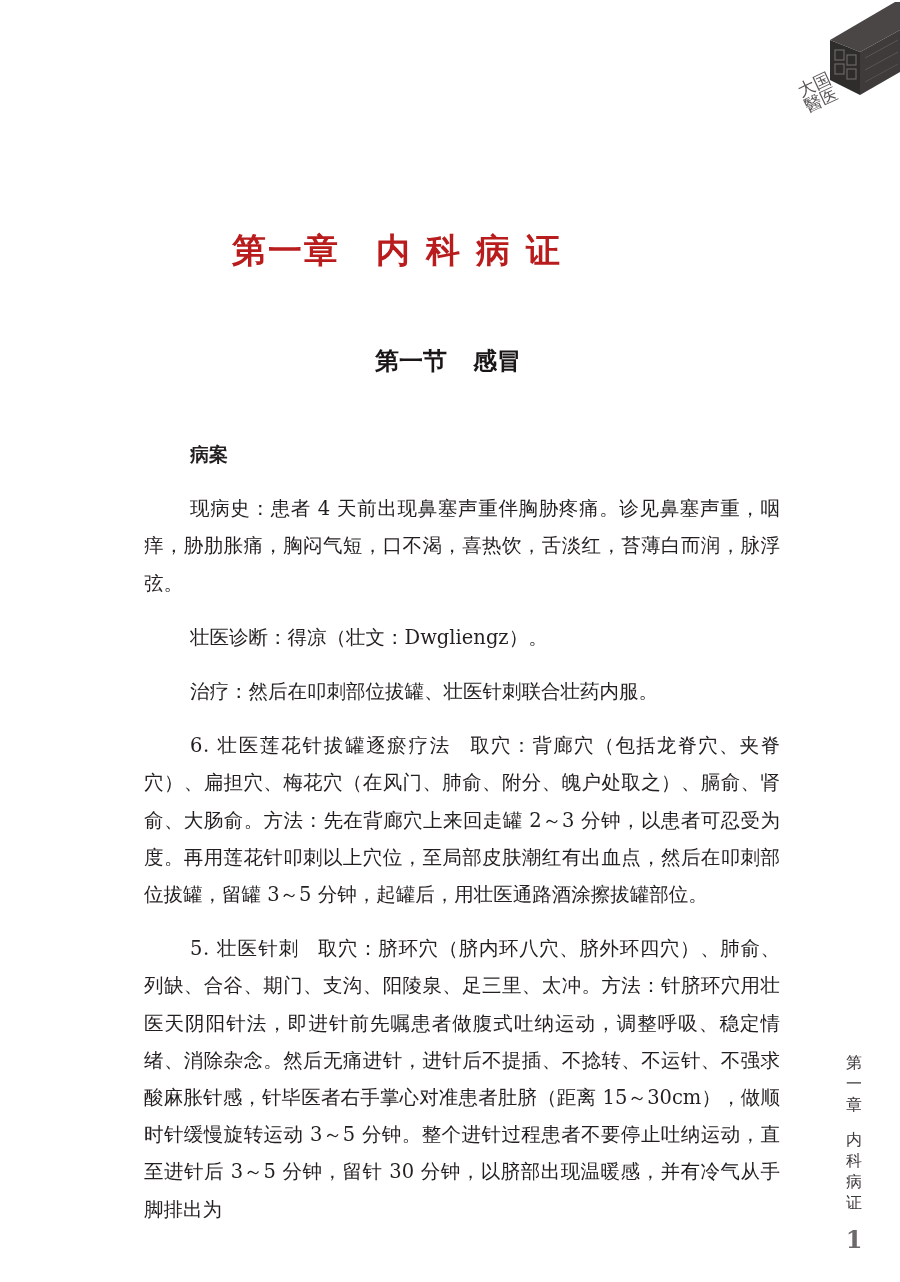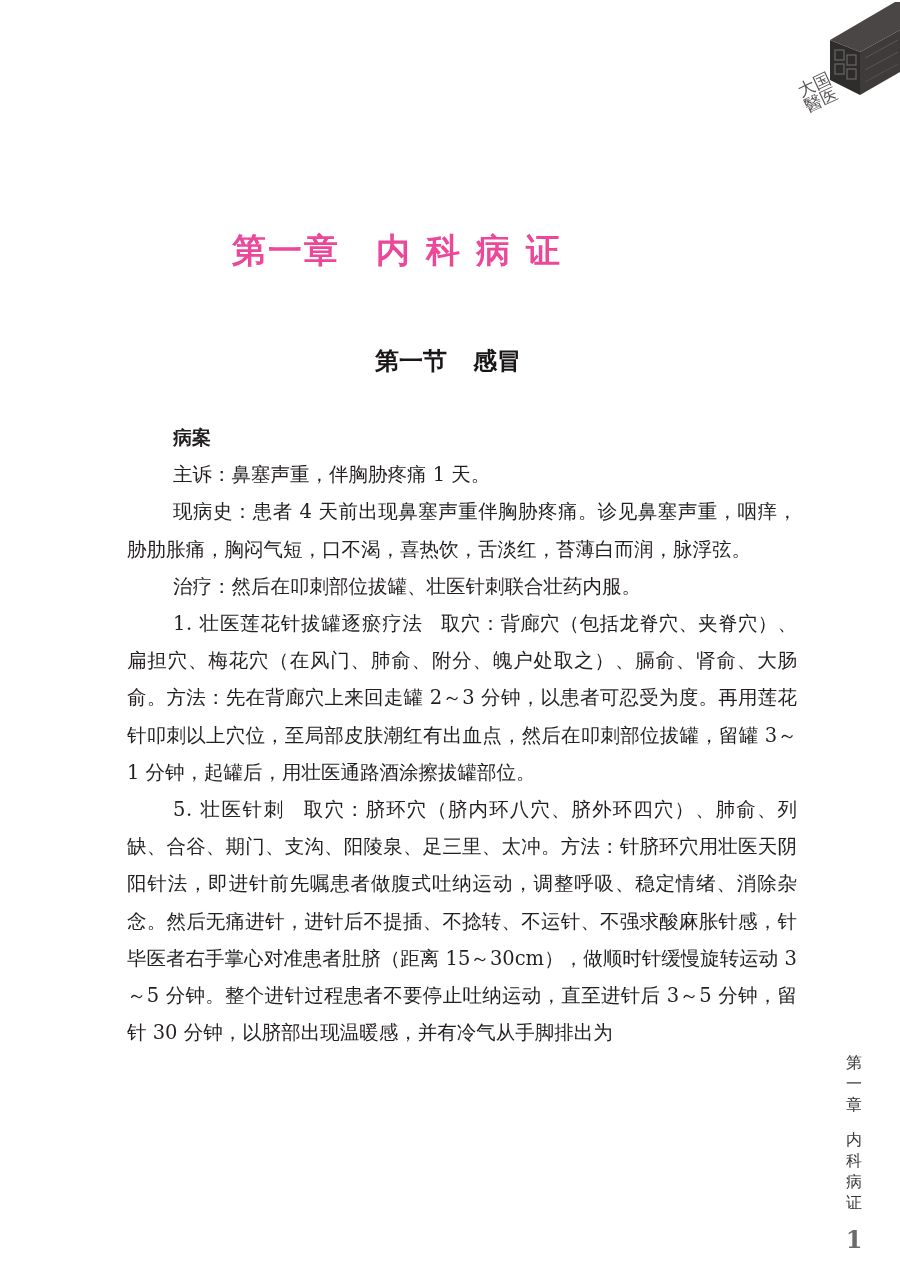--- a/index.html
+++ b/index.html
@@ -26,21 +26,21 @@
     .chapter-title {
       position: absolute;
       top: 228px;
       left: 0;
       width: 808px;
       text-align: center;
       font-family: "DejaVu Sans", "Liberation Sans", sans-serif;
       font-weight: bold;
       font-size: 34px;
       letter-spacing: 2px;
-      color: #ec4899;
+      color: #b91c1c;
     }
     .chapter-title .gap { display: inline-block; width: 36px; }
     .chapter-title .spaced { letter-spacing: 16px; }
     .section-title {
       position: absolute;
       top: 345px;
       left: 0;
       width: 896px;
       text-align: center;
       font-family: "DejaVu Sans", "Liberation Sans", sans-serif;
@@ -53,21 +53,21 @@
       position: absolute;
       top: 419px;
       left: 127px;
       width: 670px;
       font-size: 19.5px;
       line-height: 37.2px;
       text-align: justify;
       text-justify: inter-character;
     }
     .body-text p {
-      margin: 0;
+      margin: 17px;
       text-indent: 46px;
     }
     .body-text .case-heading {
       font-family: "DejaVu Sans", "Liberation Sans", sans-serif;
       font-weight: bold;
       font-size: 19px;
       text-indent: 46px;
     }
     .body-text .num-head {
       letter-spacing: 0.5px;
@@ -126,24 +126,24 @@
 <div class="chapter-title">
   <span>第一章</span><span class="gap"></span><span class="spaced">内科病证</span>
 </div>
 
 <div class="section-title">
   <span>第一节</span><span class="gap"></span><span>感冒</span>
 </div>
 
 <div class="body-text">
   <p class="case-heading">病案</p>
-  <p>主诉：鼻塞声重，伴胸胁疼痛 1 天。</p>
   <p>现病史：患者 4 天前出现鼻塞声重伴胸胁疼痛。诊见鼻塞声重，咽痒，胁肋胀痛，胸闷气短，口不渴，喜热饮，舌淡红，苔薄白而润，脉浮弦。</p>
+  <p>壮医诊断：得凉（壮文：Dwgliengz）。</p>
   <p>治疗：然后在叩刺部位拔罐、壮医针刺联合壮药内服。</p>
-  <p><span class="num-head">1. 壮医莲花针拔罐逐瘀疗法</span><span class="sep"></span><span>取穴：背廊穴（包括龙脊穴、夹脊穴）、扁担穴、梅花穴（在风门、肺俞、附分、魄户处取之）、膈俞、肾俞、大肠俞。方法：先在背廊穴上来回走罐 2～3 分钟，以患者可忍受为度。再用莲花针叩刺以上穴位，至局部皮肤潮红有出血点，然后在叩刺部位拔罐，留罐 3～1 分钟，起罐后，用壮医通路酒涂擦拔罐部位。</span></p>
+  <p><span class="num-head">6. 壮医莲花针拔罐逐瘀疗法</span><span class="sep"></span><span>取穴：背廊穴（包括龙脊穴、夹脊穴）、扁担穴、梅花穴（在风门、肺俞、附分、魄户处取之）、膈俞、肾俞、大肠俞。方法：先在背廊穴上来回走罐 2～3 分钟，以患者可忍受为度。再用莲花针叩刺以上穴位，至局部皮肤潮红有出血点，然后在叩刺部位拔罐，留罐 3～5 分钟，起罐后，用壮医通路酒涂擦拔罐部位。</span></p>
   <p><span class="num-head">5. 壮医针刺</span><span class="sep"></span><span>取穴：脐环穴（脐内环八穴、脐外环四穴）、肺俞、列缺、合谷、期门、支沟、阳陵泉、足三里、太冲。方法：针脐环穴用壮医天阴阳针法，即进针前先嘱患者做腹式吐纳运动，调整呼吸、稳定情绪、消除杂念。然后无痛进针，进针后不提插、不捻转、不运针、不强求酸麻胀针感，针毕医者右手掌心对准患者肚脐（距离 15～30cm），做顺时针缓慢旋转运动 3～5 分钟。整个进针过程患者不要停止吐纳运动，直至进针后 3～5 分钟，留针 30 分钟，以脐部出现温暖感，并有冷气从手脚排出为</span></p>
 </div>
 
 <div class="side-tab">
   <span class="tab-char">第</span>
   <span class="tab-char">一</span>
   <span class="tab-char">章</span>
   <span class="tab-gap"></span>
   <span class="tab-char">内</span>
   <span class="tab-char">科</span>

